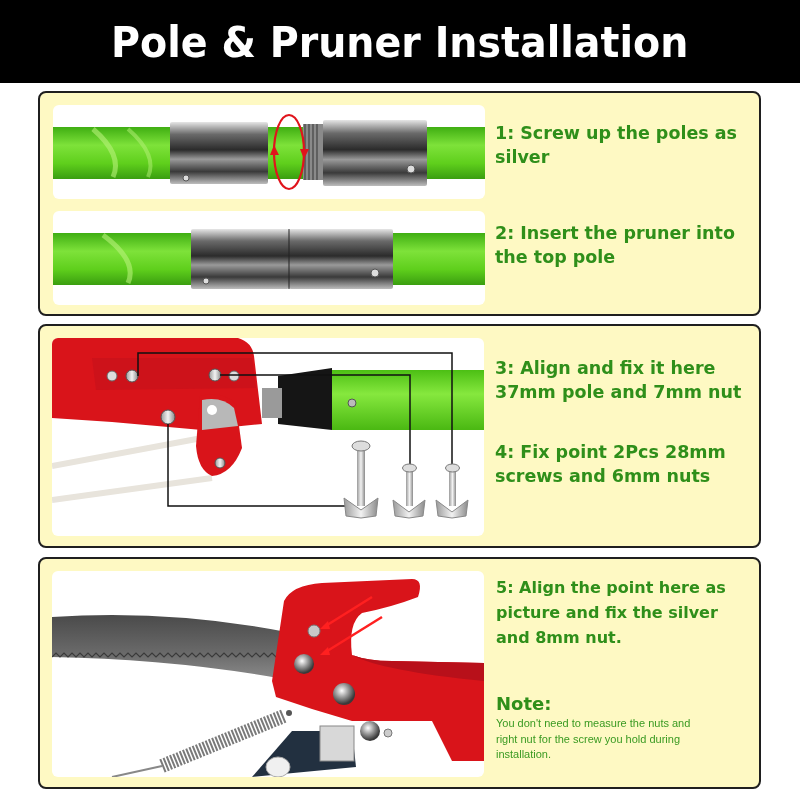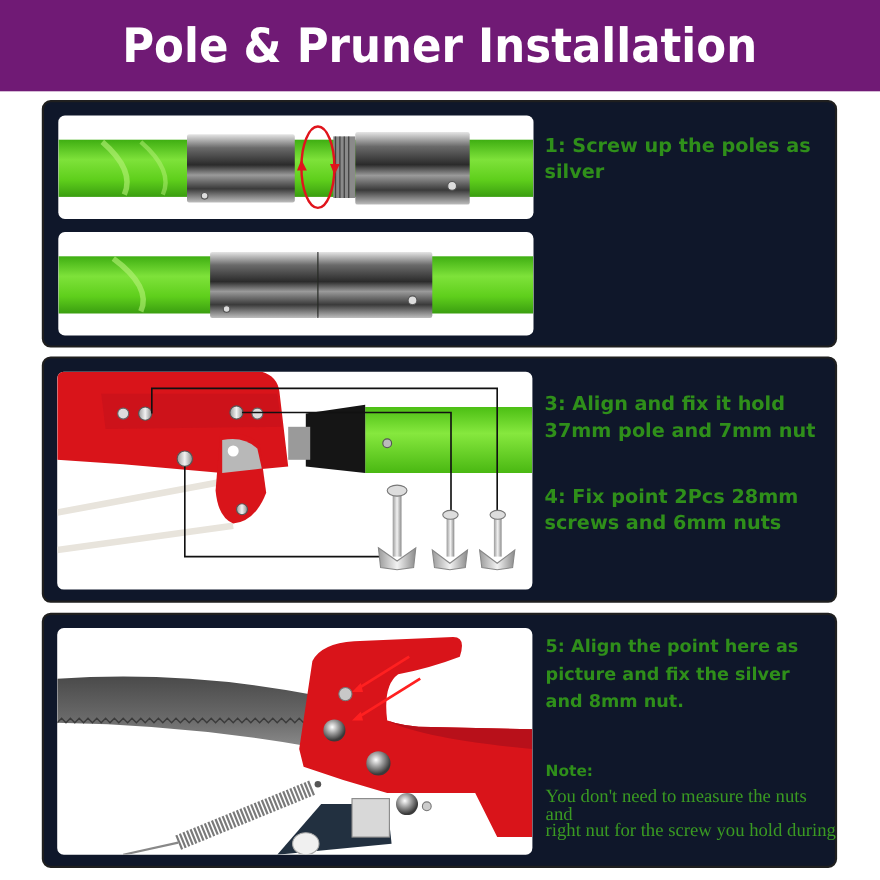--- a/index.html
+++ b/index.html
@@ -1,54 +1,54 @@
 <!DOCTYPE html>
 <html><head>
 <meta charset="utf-8">
 <style>
   * { box-sizing: border-box; margin: 0; padding: 0; }
   html, body { width: 800px; height: 800px; background: #ffffff; overflow: hidden; }
   body { position: relative; font-family: "DejaVu Sans", "Liberation Sans", sans-serif; }
 
   .header {
     position: absolute; left: 0; top: 0; width: 800px; height: 83px;
-    background: #701a75;
+    background: #000000;
     display: flex; align-items: center; justify-content: center;
   }
   .header h1 {
     color: #ffffff; font-size: 43px; font-weight: bold; letter-spacing: 0px;
     font-family: "DejaVu Sans", sans-serif;
     transform: scaleX(0.92);
   }
 
   .panel {
     position: absolute; left: 38px; width: 723px;
-    background: #0f172a;
+    background: #fef9c3;
     border: 2px solid #1f1f1f;
     border-radius: 8px;
   }
   .panel-1 { top: 91px; height: 225px; }
   .panel-2 { top: 324px; height: 224px; }
   .panel-3 { top: 557px; height: 232px; }
 
   .photo {
     position: absolute; background: #ffffff; border-radius: 6px; overflow: hidden;
   }
 
   .step-text {
     position: absolute; color: #2f8f1a; font-weight: bold; font-size: 17.5px; line-height: 24px;
     font-family: "DejaVu Sans", sans-serif;
   }
   .note-title {
-    position: absolute; color: #2f8f1a; font-weight: bold; font-size: 14px;
+    position: absolute; color: #2f8f1a; font-weight: bold; font-size: 18px;
     font-family: "DejaVu Sans", sans-serif;
   }
   .note-body {
-    position: absolute; color: #3a9a22; font-size: 17px; line-height: 15.5px;
-    font-family: Liberation Serif, serif;
+    position: absolute; color: #3a9a22; font-size: 11px; line-height: 15.5px;
+    font-family: Liberation Sans, sans-serif;
   }
   svg { display: block; }
 </style>
 </head>
 <body>
 
 <div class="header">
   <h1>Pole &amp; Pruner Installation</h1>
 </div>
 
@@ -99,20 +99,24 @@
       <rect x="236" y="18" width="104" height="60" fill="url(#chrome)" rx="2"></rect>
       <line x1="236" y1="18" x2="236" y2="78" stroke="#222"></line>
       <circle cx="153" cy="70" r="3" fill="#ddd" stroke="#555"></circle>
       <circle cx="322" cy="62" r="4" fill="#ddd" stroke="#555"></circle>
     </svg>
   </div>
   <div class="step-text" style="left:455px; top:28px; width:260px;">
     <div>1: Screw up the poles as</div>
     <div>silver</div>
   </div>
+  <div class="step-text" style="left:455px; top:128px; width:260px;">
+    <div>2: Insert the pruner into</div>
+    <div>the top pole</div>
+  </div>
 </div>
 
 <div class="panel panel-2">
   <div class="photo" style="left:12px; top:12px; width:432px; height:198px;">
     <svg width="432" height="198" viewBox="0 0 432 198">
       <defs>
         <linearGradient id="pg2" x1="0" y1="0" x2="0" y2="1">
           <stop offset="0" stop-color="#4cbf14"></stop>
           <stop offset="0.4" stop-color="#86e83e"></stop>
           <stop offset="1" stop-color="#4ab812"></stop>
@@ -156,21 +160,21 @@
 
       <rect x="354" y="130" width="7" height="38" fill="url(#nut)"></rect>
       <ellipse cx="357.5" cy="130" rx="7" ry="4" fill="#ddd" stroke="#777"></ellipse>
       <path d="M341 162 L357 174 L373 162 L371 178 L357 180 L343 178 Z" fill="url(#nut)" stroke="#888"></path>
       <rect x="397" y="130" width="7" height="38" fill="url(#nut)"></rect>
       <ellipse cx="400.5" cy="130" rx="7" ry="4" fill="#ddd" stroke="#777"></ellipse>
       <path d="M384 162 L400 174 L416 162 L414 178 L400 180 L386 178 Z" fill="url(#nut)" stroke="#888"></path>
     </svg>
   </div>
   <div class="step-text" style="left:455px; top:30px; width:262px;">
-    <div>3: Align and fix it hold</div>
+    <div>3: Align and fix it here</div>
     <div>37mm pole and 7mm nut</div>
   </div>
   <div class="step-text" style="left:455px; top:114px; width:262px;">
     <div>4: Fix point 2Pcs 28mm</div>
     <div>screws and 6mm nuts</div>
   </div>
 </div>
 
 <div class="panel panel-3">
   <div class="photo" style="left:12px; top:12px; width:432px; height:206px;">
@@ -216,14 +220,15 @@
   </div>
   <div class="step-text" style="left:456px; top:16px; width:262px; font-size:16px; line-height:25px;">
     <div>5: Align the point here as</div>
     <div>picture and fix the silver</div>
     <div>and 8mm nut.</div>
   </div>
   <div class="note-title" style="left:456px; top:134px;">Note:</div>
   <div class="note-body" style="left:456px; top:157px; width:264px;">
     <div>You don't need to measure the nuts and</div>
     <div>right nut for the screw you hold during</div>
+    <div>installation.</div>
   </div>
 </div>
 
 </body></html>

